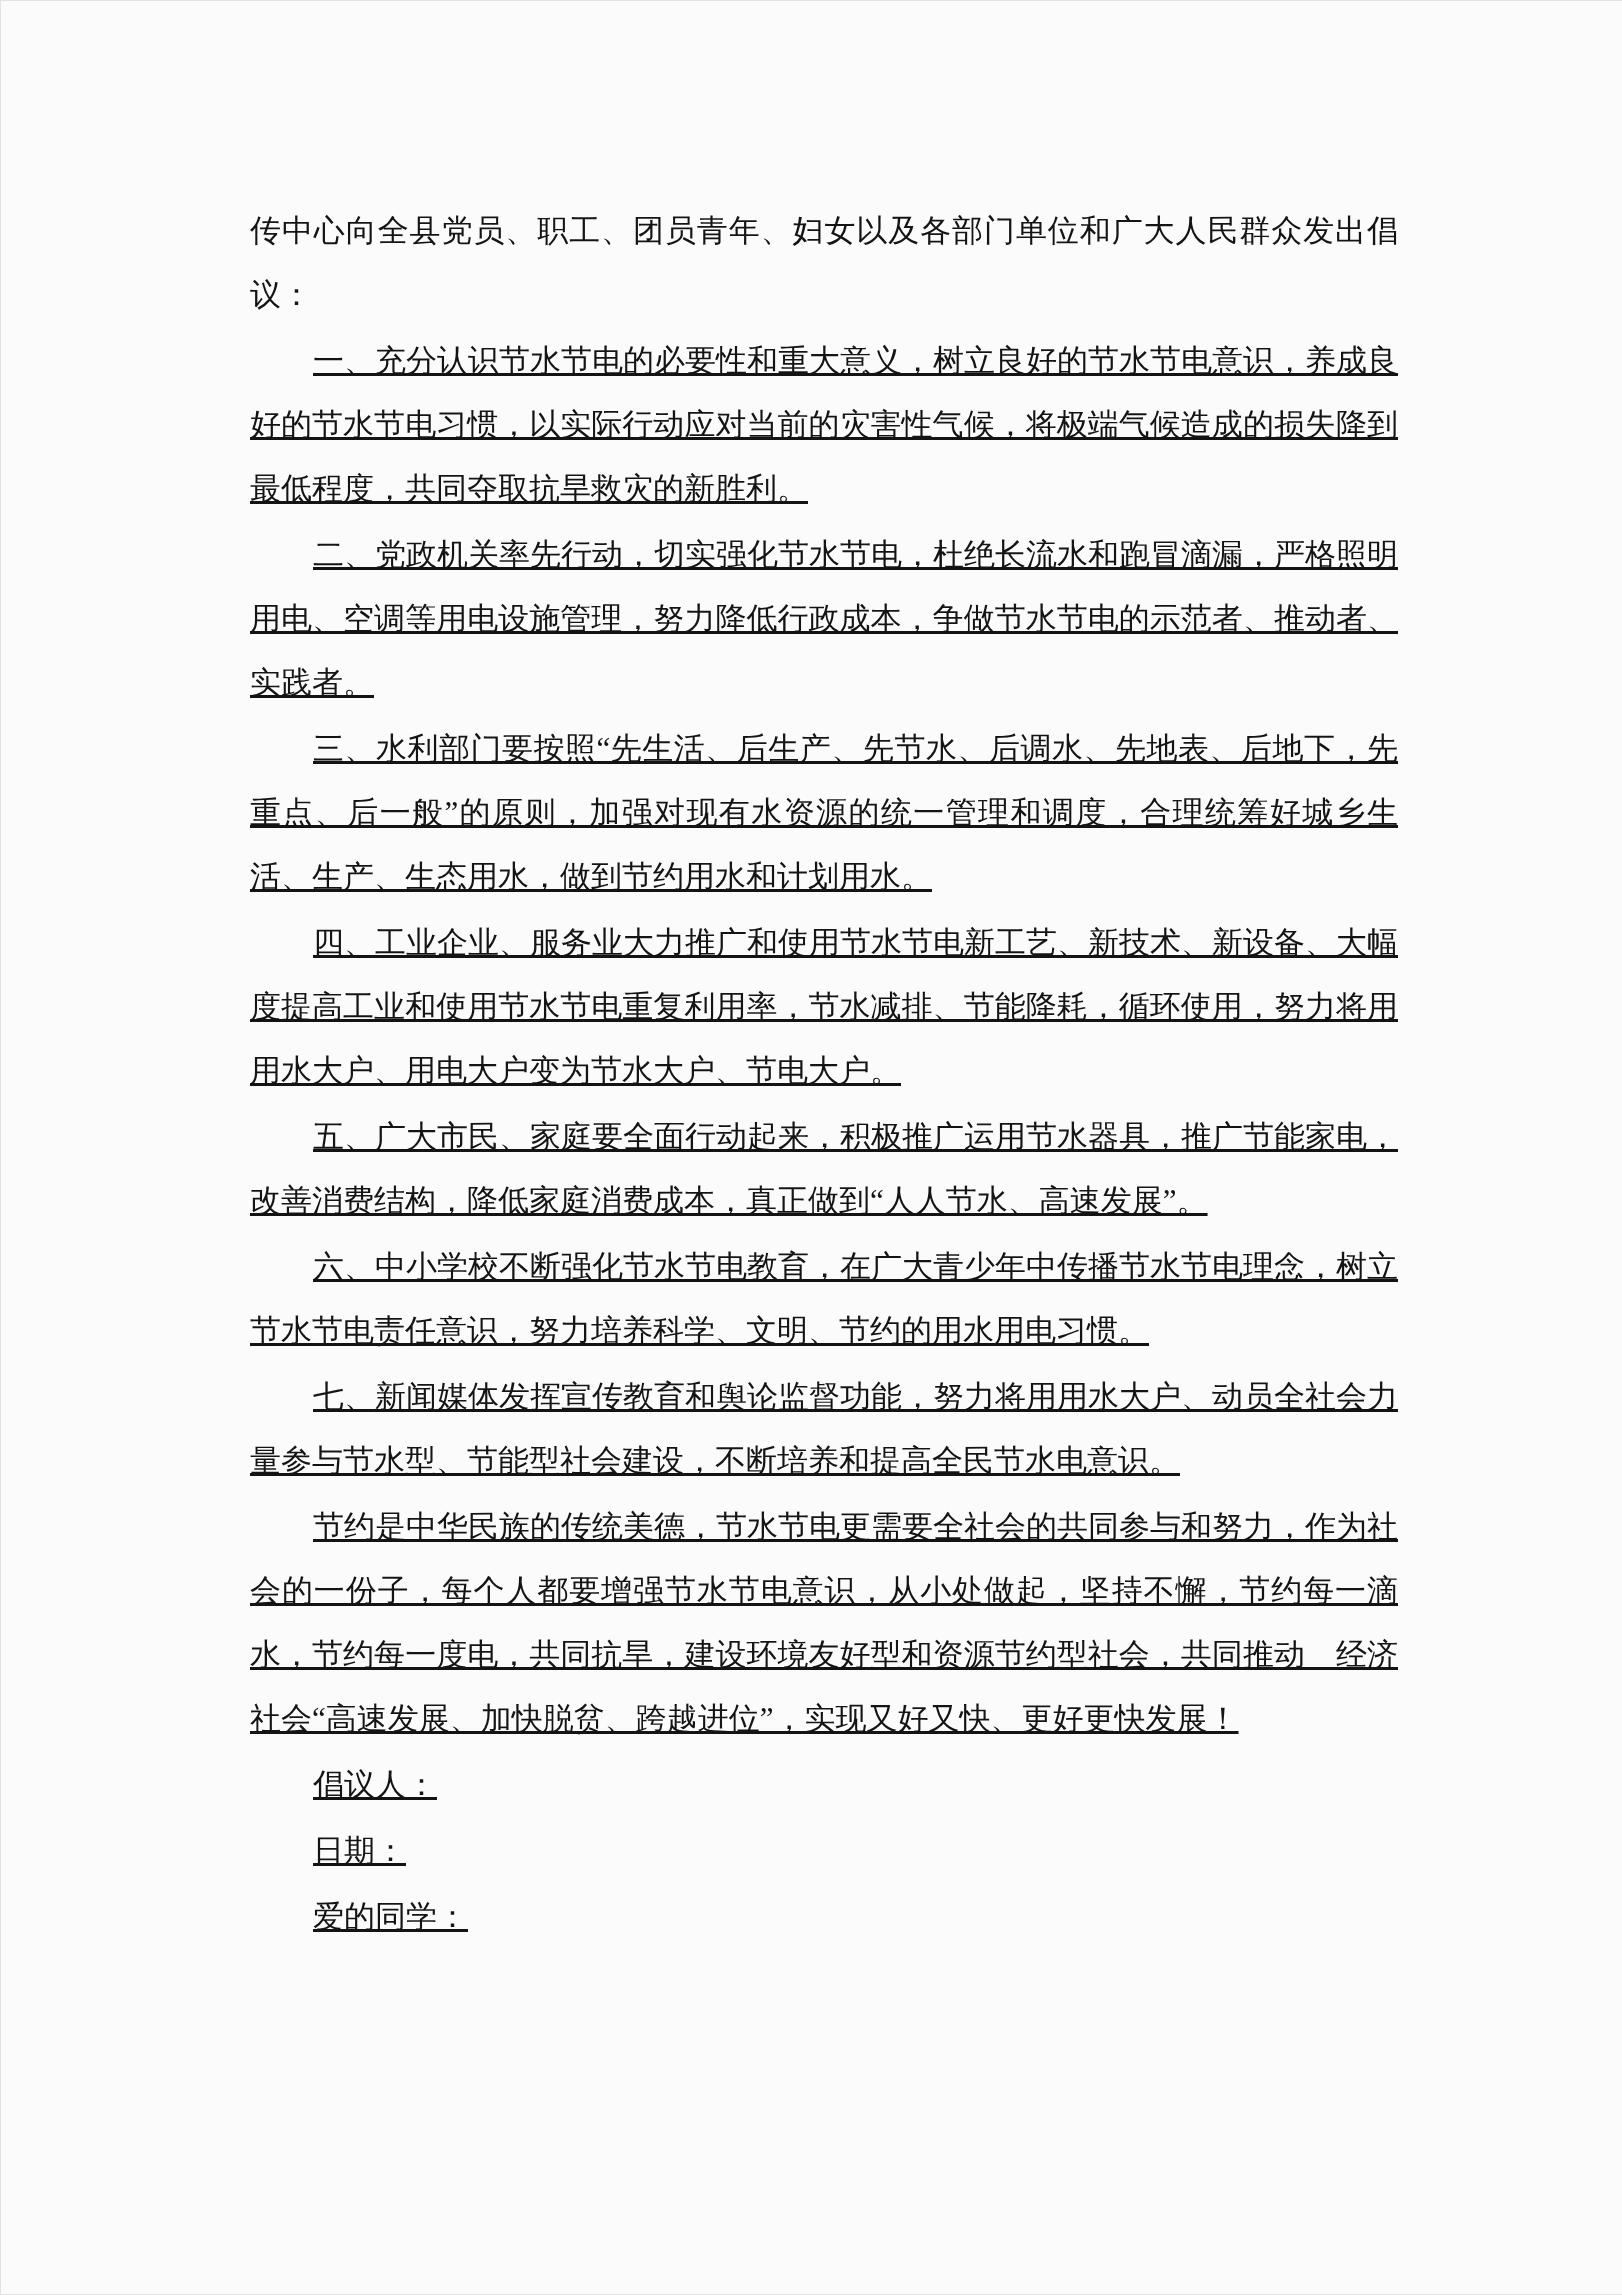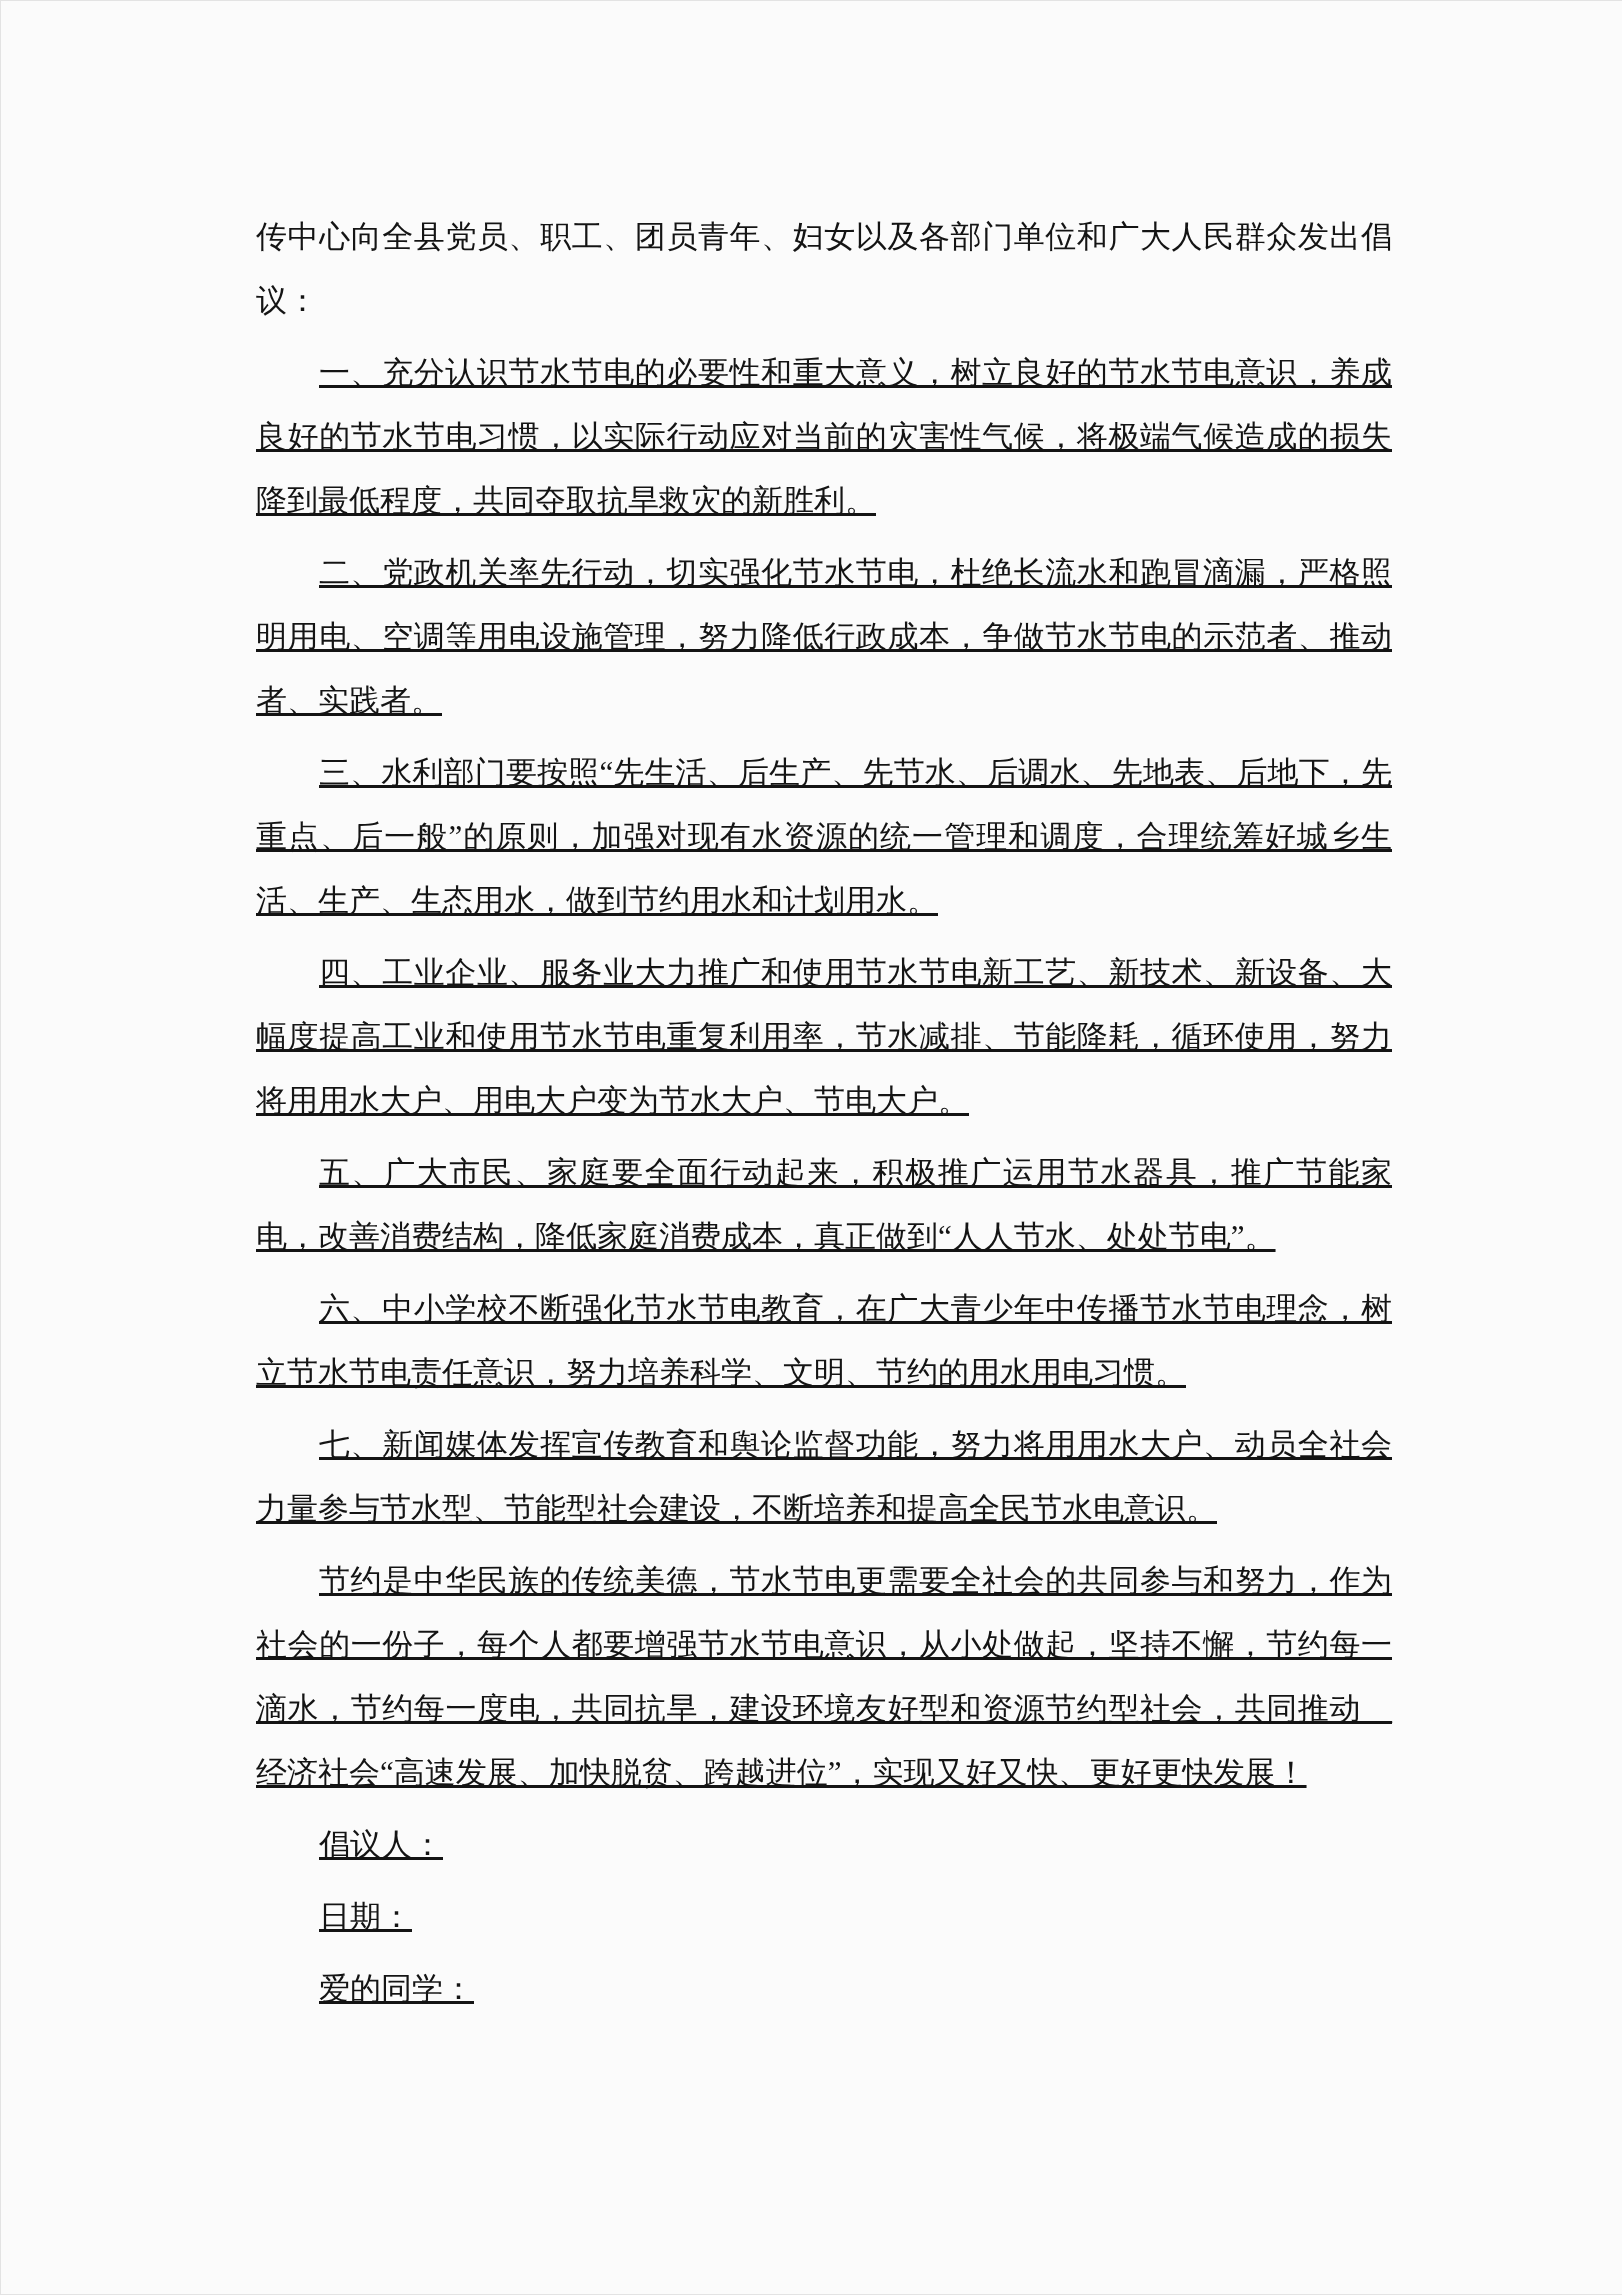--- a/index.html
+++ b/index.html
@@ -18,21 +18,21 @@
     font-family: "Liberation Serif", "DejaVu Serif", serif;
     color: #141414;
   }
   .content {
     position: absolute;
     left: 247px;
     top: 196px;
     width: 1152px;
   }
   .content p {
-    margin: 8px;
+    margin: 2px;
     padding: 0;
     font-size: 31px;
     line-height: 64px;
     text-align: justify;
     text-justify: inter-ideograph;
     word-break: break-all;
   }
   .content p.indent {
     text-indent: 63px;
     text-decoration: underline;
@@ -41,21 +41,21 @@
 </head>
 <body>
 
 <div class="page">
   <div class="content">
     <p>传中心向全县党员、职工、团员青年、妇女以及各部门单位和广大人民群众发出倡议：</p>
     <p class="indent">一、充分认识节水节电的必要性和重大意义，树立良好的节水节电意识，养成良好的节水节电习惯，以实际行动应对当前的灾害性气候，将极端气候造成的损失降到最低程度，共同夺取抗旱救灾的新胜利。</p>
     <p class="indent">二、党政机关率先行动，切实强化节水节电，杜绝长流水和跑冒滴漏，严格照明用电、空调等用电设施管理，努力降低行政成本，争做节水节电的示范者、推动者、实践者。</p>
     <p class="indent">三、水利部门要按照“先生活、后生产、先节水、后调水、先地表、后地下，先重点、后一般”的原则，加强对现有水资源的统一管理和调度，合理统筹好城乡生活、生产、生态用水，做到节约用水和计划用水。</p>
     <p class="indent">四、工业企业、服务业大力推广和使用节水节电新工艺、新技术、新设备、大幅度提高工业和使用节水节电重复利用率，节水减排、节能降耗，循环使用，努力将用用水大户、用电大户变为节水大户、节电大户。</p>
-    <p class="indent">五、广大市民、家庭要全面行动起来，积极推广运用节水器具，推广节能家电，改善消费结构，降低家庭消费成本，真正做到“人人节水、处处节电”。</p>
+    <p class="indent">五、广大市民、家庭要全面行动起来，积极推广运用节水器具，推广节能家电，改善消费结构，降低家庭消费成本，真正做到“人人节水、高速发展”。</p>
     <p class="indent">六、中小学校不断强化节水节电教育，在广大青少年中传播节水节电理念，树立节水节电责任意识，努力培养科学、文明、节约的用水用电习惯。</p>
     <p class="indent">七、新闻媒体发挥宣传教育和舆论监督功能，努力将用用水大户、动员全社会力量参与节水型、节能型社会建设，不断培养和提高全民节水电意识。</p>
     <p class="indent">节约是中华民族的传统美德，节水节电更需要全社会的共同参与和努力，作为社会的一份子，每个人都要增强节水节电意识，从小处做起，坚持不懈，节约每一滴水，节约每一度电，共同抗旱，建设环境友好型和资源节约型社会，共同推动__经济社会“高速发展、加快脱贫、跨越进位”，实现又好又快、更好更快发展！</p>
     <p class="indent">倡议人：</p>
     <p class="indent">日期：</p>
     <p class="indent">爱的同学：</p>
   </div>
 </div>
 
 

